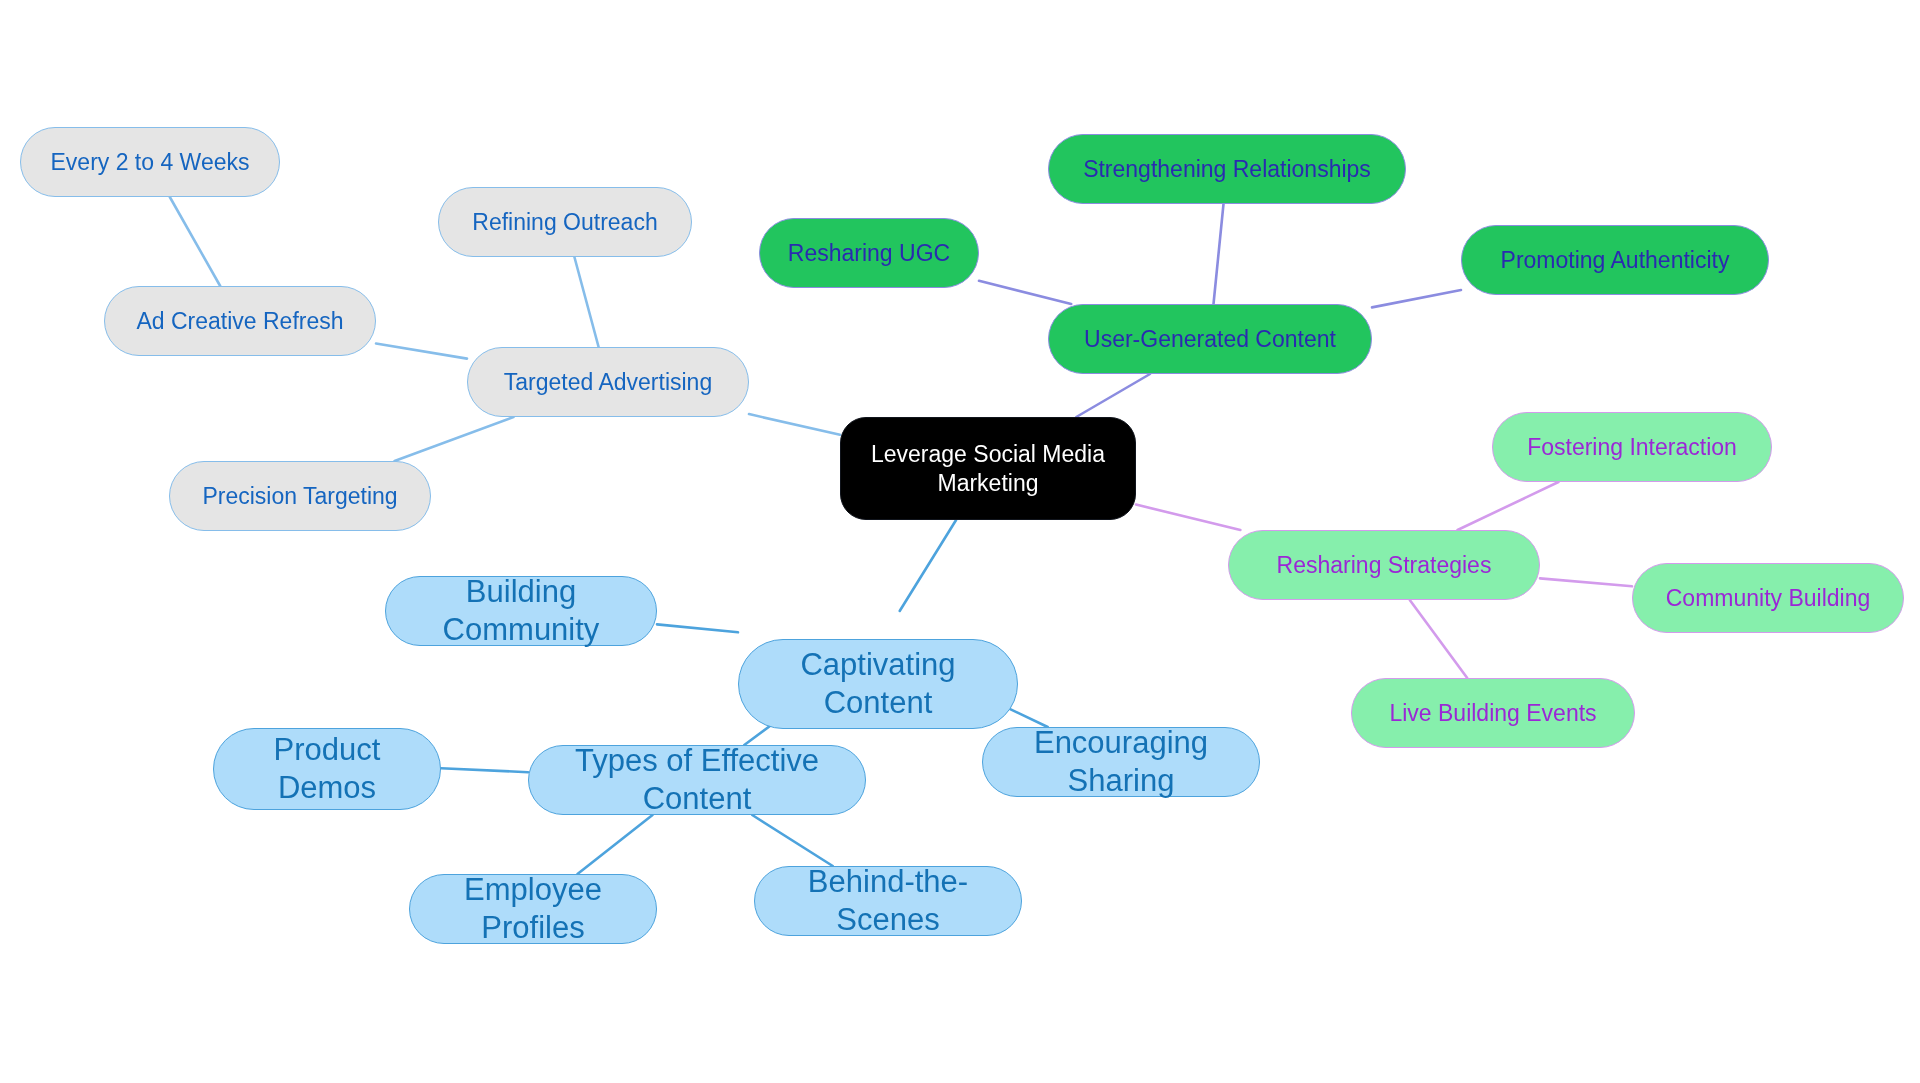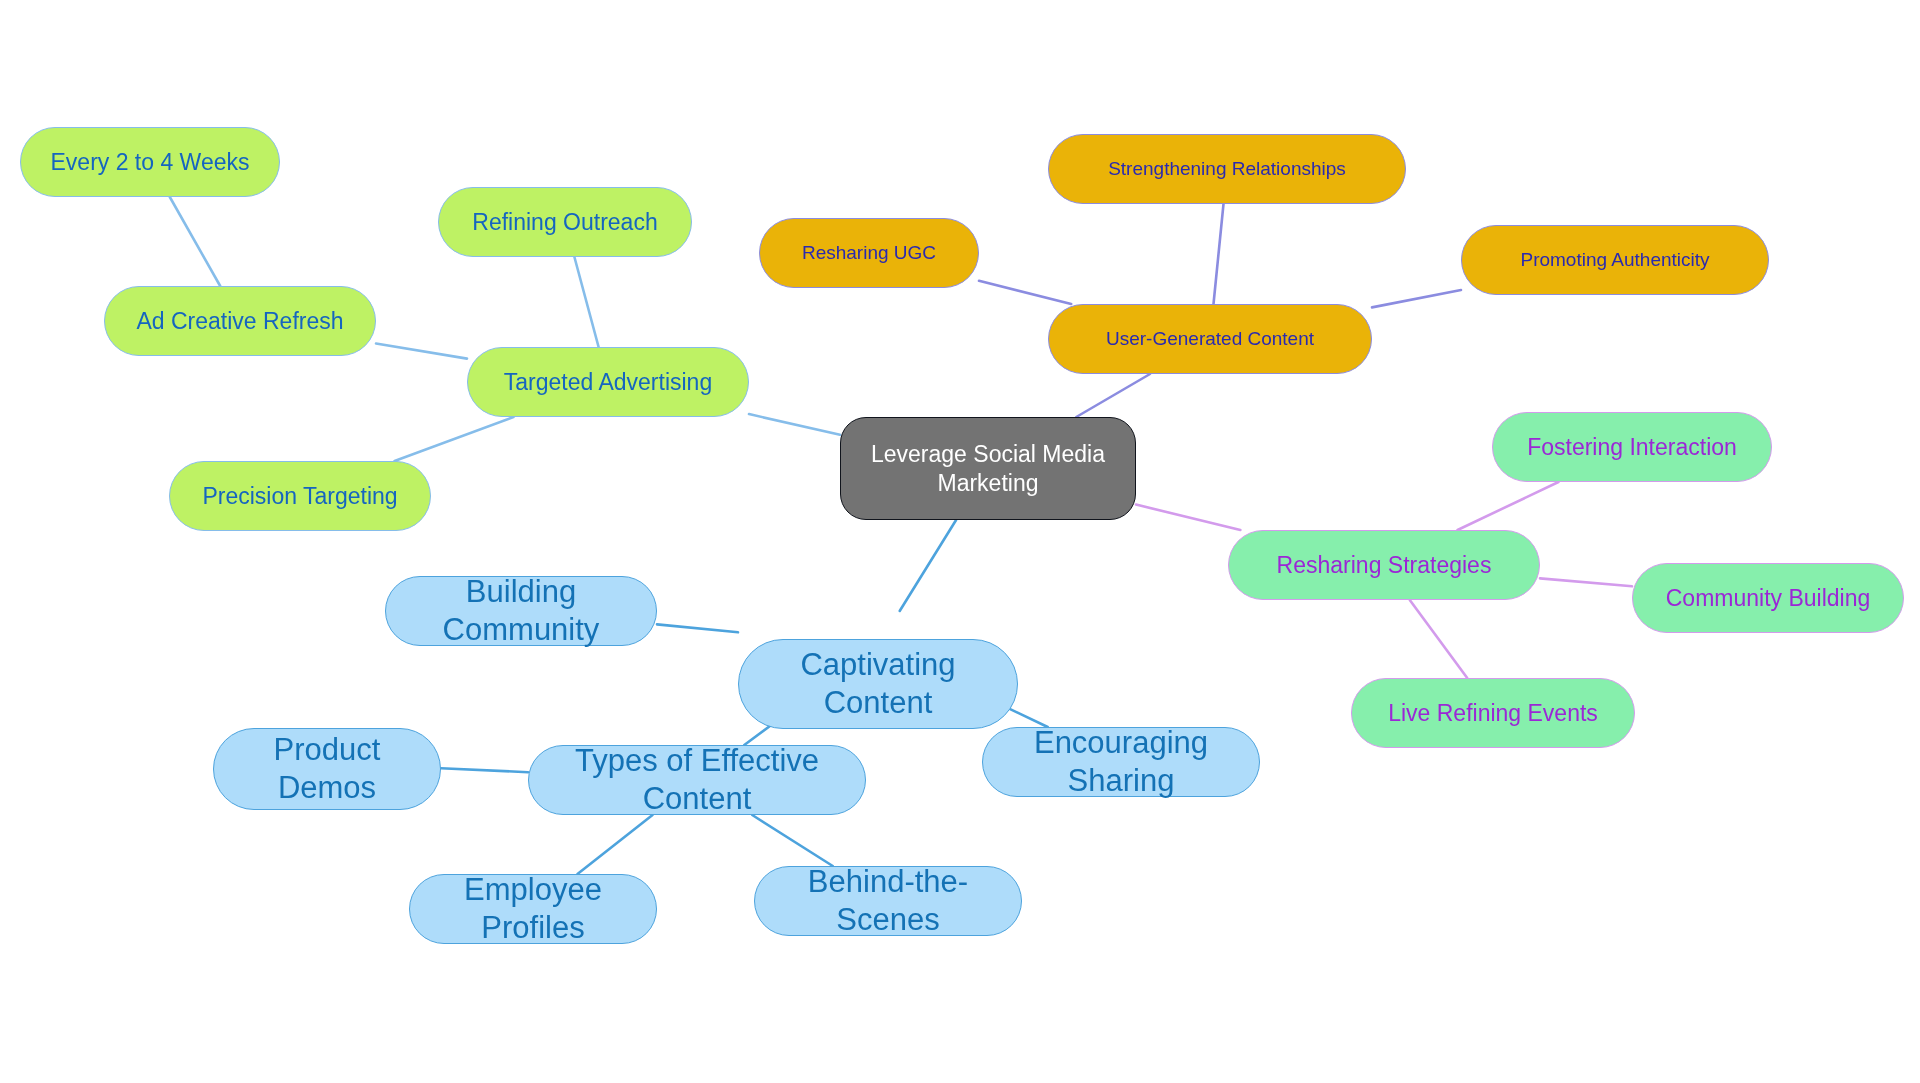--- a/index.html
+++ b/index.html
@@ -36,43 +36,43 @@
     justify-content: center;
     text-align: center;
     border-radius: 999px;
     border-style: solid;
     border-width: 1.6px;
     line-height: 1.22;
     white-space: pre-line;
     padding: 0 14px;
   }
   .node-root {
-    background: #737373;
+    background: #000000;
     border-color: #10141c;
     color: #ffffff;
     font-size: 23px;
     border-radius: 26px;
   }
   .node-blue {
-    background: #bef264;
+    background: #e5e5e5;
     border-color: #86bdea;
     color: #1565c0;
     font-size: 23px;
   }
   .node-cyan {
     background: #aedcfa;
     border-color: #4da3dd;
     color: #1472b5;
     font-size: 31px;
   }
   .node-indigo {
-    background: #eab308;
+    background: #22c55e;
     border-color: #8b8ce0;
     color: #2a2ab0;
-    font-size: 19px;
+    font-size: 23px;
   }
   .node-violet {
     background: #86efac;
     border-color: #d39bec;
     color: #9b27d6;
     font-size: 23px;
   }
 </style>
 </head>
 <body>
@@ -115,15 +115,15 @@
       <div class="node node-cyan" style="left: 213px; top: 728px; width: 228px; height: 82px;">Product Demos</div>
       <div class="node node-cyan" style="left: 409px; top: 874px; width: 248px; height: 70px;">Employee Profiles</div>
       <div class="node node-cyan" style="left: 754px; top: 866px; width: 268px; height: 70px;">Behind-the-Scenes</div>
       <div class="node node-indigo" style="left: 1048px; top: 304px; width: 324px; height: 70px;">User-Generated Content</div>
       <div class="node node-indigo" style="left: 759px; top: 218px; width: 220px; height: 70px;">Resharing UGC</div>
       <div class="node node-indigo" style="left: 1048px; top: 134px; width: 358px; height: 70px;">Strengthening Relationships</div>
       <div class="node node-indigo" style="left: 1461px; top: 225px; width: 308px; height: 70px;">Promoting Authenticity</div>
       <div class="node node-violet" style="left: 1228px; top: 530px; width: 312px; height: 70px;">Resharing Strategies</div>
       <div class="node node-violet" style="left: 1492px; top: 412px; width: 280px; height: 70px;">Fostering Interaction</div>
       <div class="node node-violet" style="left: 1632px; top: 563px; width: 272px; height: 70px;">Community Building</div>
-      <div class="node node-violet" style="left: 1351px; top: 678px; width: 284px; height: 70px;">Live Refining Events</div>
+      <div class="node node-violet" style="left: 1351px; top: 678px; width: 284px; height: 70px;">Live Building Events</div>
     </div>
 </div>
 
 </body></html>

